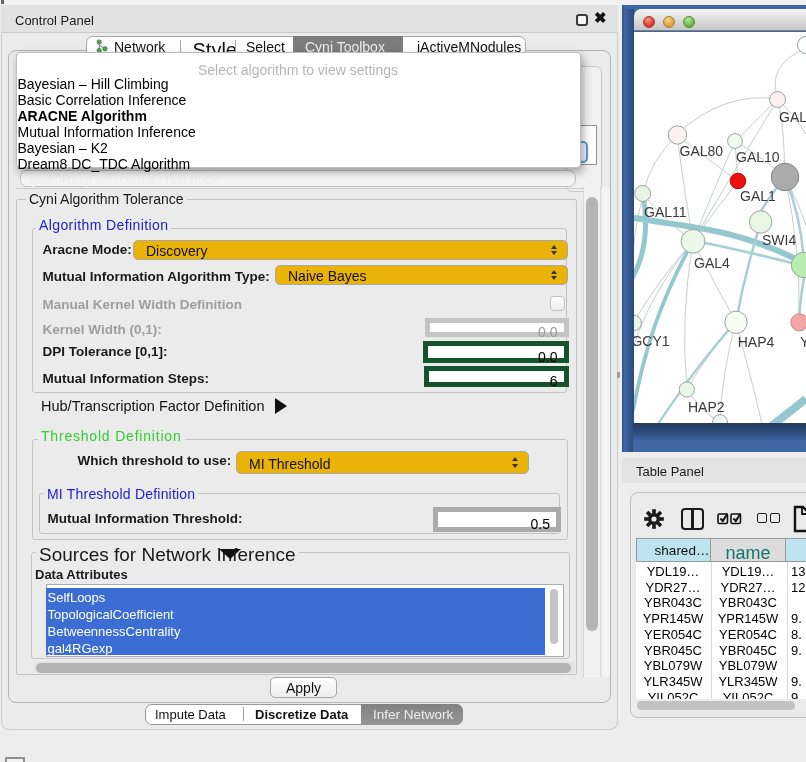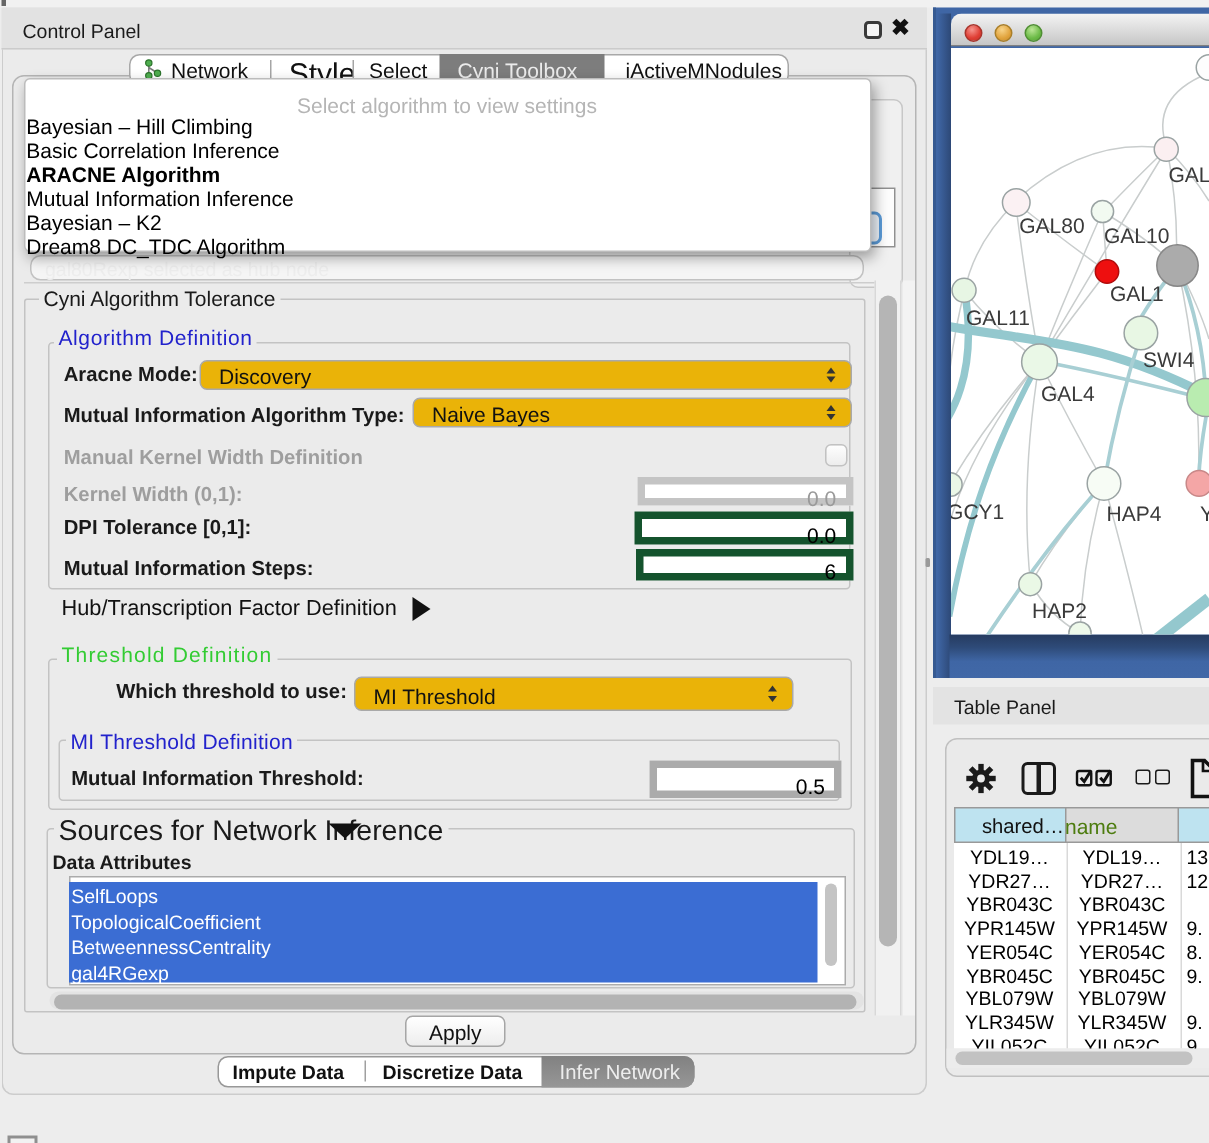--- a/index.html
+++ b/index.html
@@ -130,21 +130,21 @@
 <div class="abs" style="left:33px;top:661px;width:543px;height:12px;background:#e3e3e3;border-radius:6px;"></div>
 <div class="abs" style="left:36px;top:662.5px;width:535px;height:10px;background:#b3b3b3;border-radius:5px;"></div>
 
 <div class="abs" style="left:583px;top:187px;width:18px;height:490px;background:#f1f1f1;border-left:1px solid #d8d8d8;border-right:1px solid #d8d8d8;"></div>
 <div class="abs" style="left:585.5px;top:197px;width:12.5px;height:434px;background:#b5b5b5;border-radius:6px;"></div>
 <div class="abs" style="left:602px;top:187px;width:8px;height:490px;background:#f3f3f3;"></div>
 
 <div class="abs" style="left:270px;top:677px;width:67px;height:21px;background:linear-gradient(#ffffff,#ededed);border:1px solid #a6a6a6;border-radius:5px;text-align:center;font-size:14px;color:#111;padding-top:2px;">Apply</div>
 
 <div class="abs" style="left:145px;top:704px;width:318px;height:21px;background:#ffffff;border:1px solid #989898;border-radius:7px;"></div>
-<div class="abs" style="left:155px;top:707px;font-size:13px;font-weight:bold;color:#111;">Impute Data</div>
+<div class="abs" style="left:155px;top:707px;font-size:13px;font-weight:normal;color:#111;">Impute Data</div>
 <div class="abs" style="left:243px;top:707px;width:1px;height:14px;background:#a0a0a0;"></div>
 <div class="abs" style="left:255px;top:707px;font-size:13px;font-weight:bold;color:#111;">Discretize Data</div>
 <div class="abs" style="left:361px;top:704px;width:102px;height:21px;background:linear-gradient(#818181,#979797);border-radius:0 7px 7px 0;"></div>
 <div class="abs" style="left:373px;top:707px;font-size:13.5px;color:#ededed;">Infer Network</div>
 
 <div class="abs" style="left:5px;top:757px;width:20px;height:12px;border:2px solid #8f8f8f;background:#f2f2f2;"></div>
 
 <div class="abs" style="left:617px;top:372px;width:3px;height:6px;background:#9a9a9a;border-radius:1px;"></div>
 
 <div class="abs" style="left:15.5px;top:52px;width:565px;height:116px;background:#ffffff;border:1px solid #bcbcbc;border-radius:4px;box-shadow:2px 4px 9px rgba(0,0,0,0.35);"></div>
@@ -283,21 +283,21 @@
 <svg class="abs" style="left:793px;top:505px;" width="13" height="28" viewBox="0 0 13 28">
   <path d="M2,2 L10,2 L16,8 L16,26 L2,26 Z" fill="#eaeaea" stroke="#111" stroke-width="2.4"></path>
   <path d="M9,2 L9,9 L16,9" fill="none" stroke="#111" stroke-width="1.8"></path>
 </svg>
 
 <div class="abs" style="left:636px;top:538px;width:170px;height:161px;background:#ffffff;"></div>
 <div class="abs" style="left:636px;top:538px;width:74px;height:24px;background:#bee3f0;border:1px solid #999;border-right:none;"></div>
 <div class="abs" style="left:710px;top:538px;width:76px;height:24px;background:#dcdcdc;border:1px solid #999;"></div>
 <div class="abs" style="left:786px;top:538px;width:24px;height:24px;background:#bee3f0;border:1px solid #999;border-left:none;"></div>
 <div class="abs" style="left:645px;top:543px;width:74px;text-align:center;font-size:13.5px;color:#111;">shared…</div>
-<div class="abs" style="left:710px;top:543px;width:76px;text-align:left;font-size:14px;color:#4d7c0f;">name</div>
+<div class="abs" style="left:710px;top:543px;width:76px;text-align:center;font-size:18px;color:#0f766e;">name</div>
 
 <div class="abs" style="left:710.5px;top:562px;width:1px;height:137px;background:#d9d9d9;"></div>
 <div class="abs" style="left:786.5px;top:562px;width:1px;height:137px;background:#d9d9d9;"></div>
 
 <div class="abs" style="left:636px;top:564px;width:74px;text-align:center;font-size:13px;color:#000;line-height:15.7px;white-space:pre;">YDL19…
 YDR27…
 YBR043C
 YPR145W
 YER054C
 YBR045C

